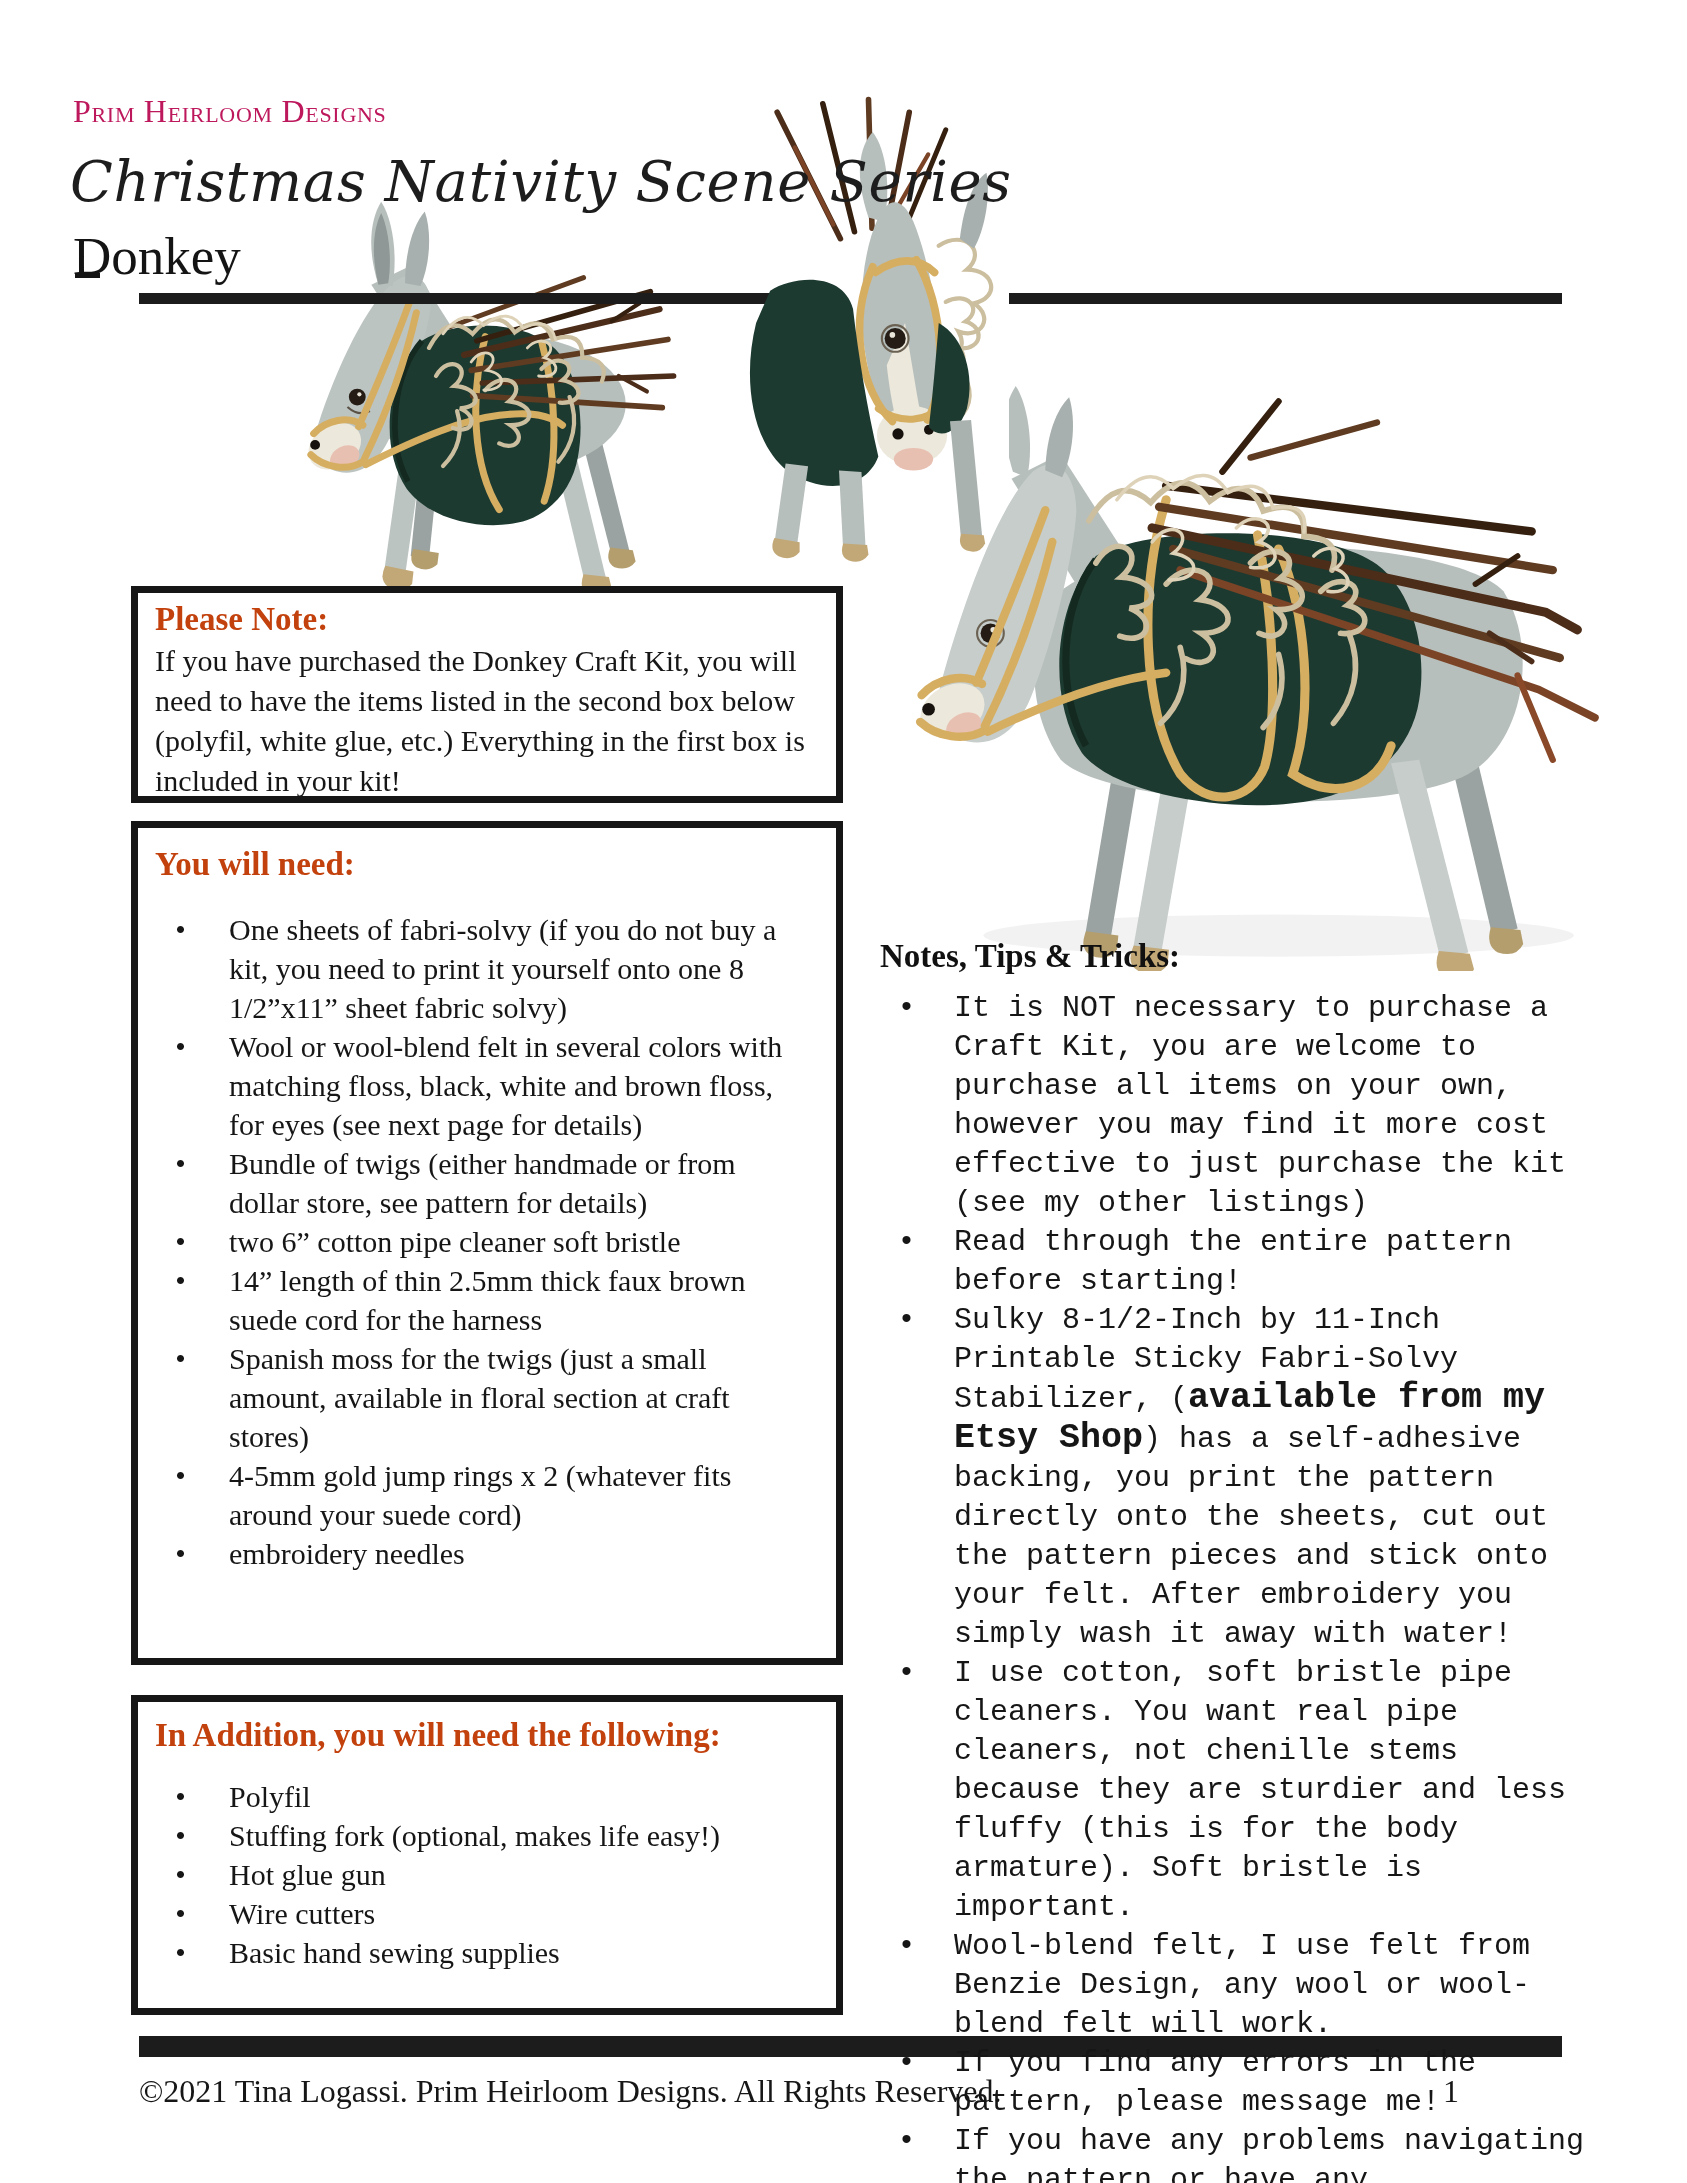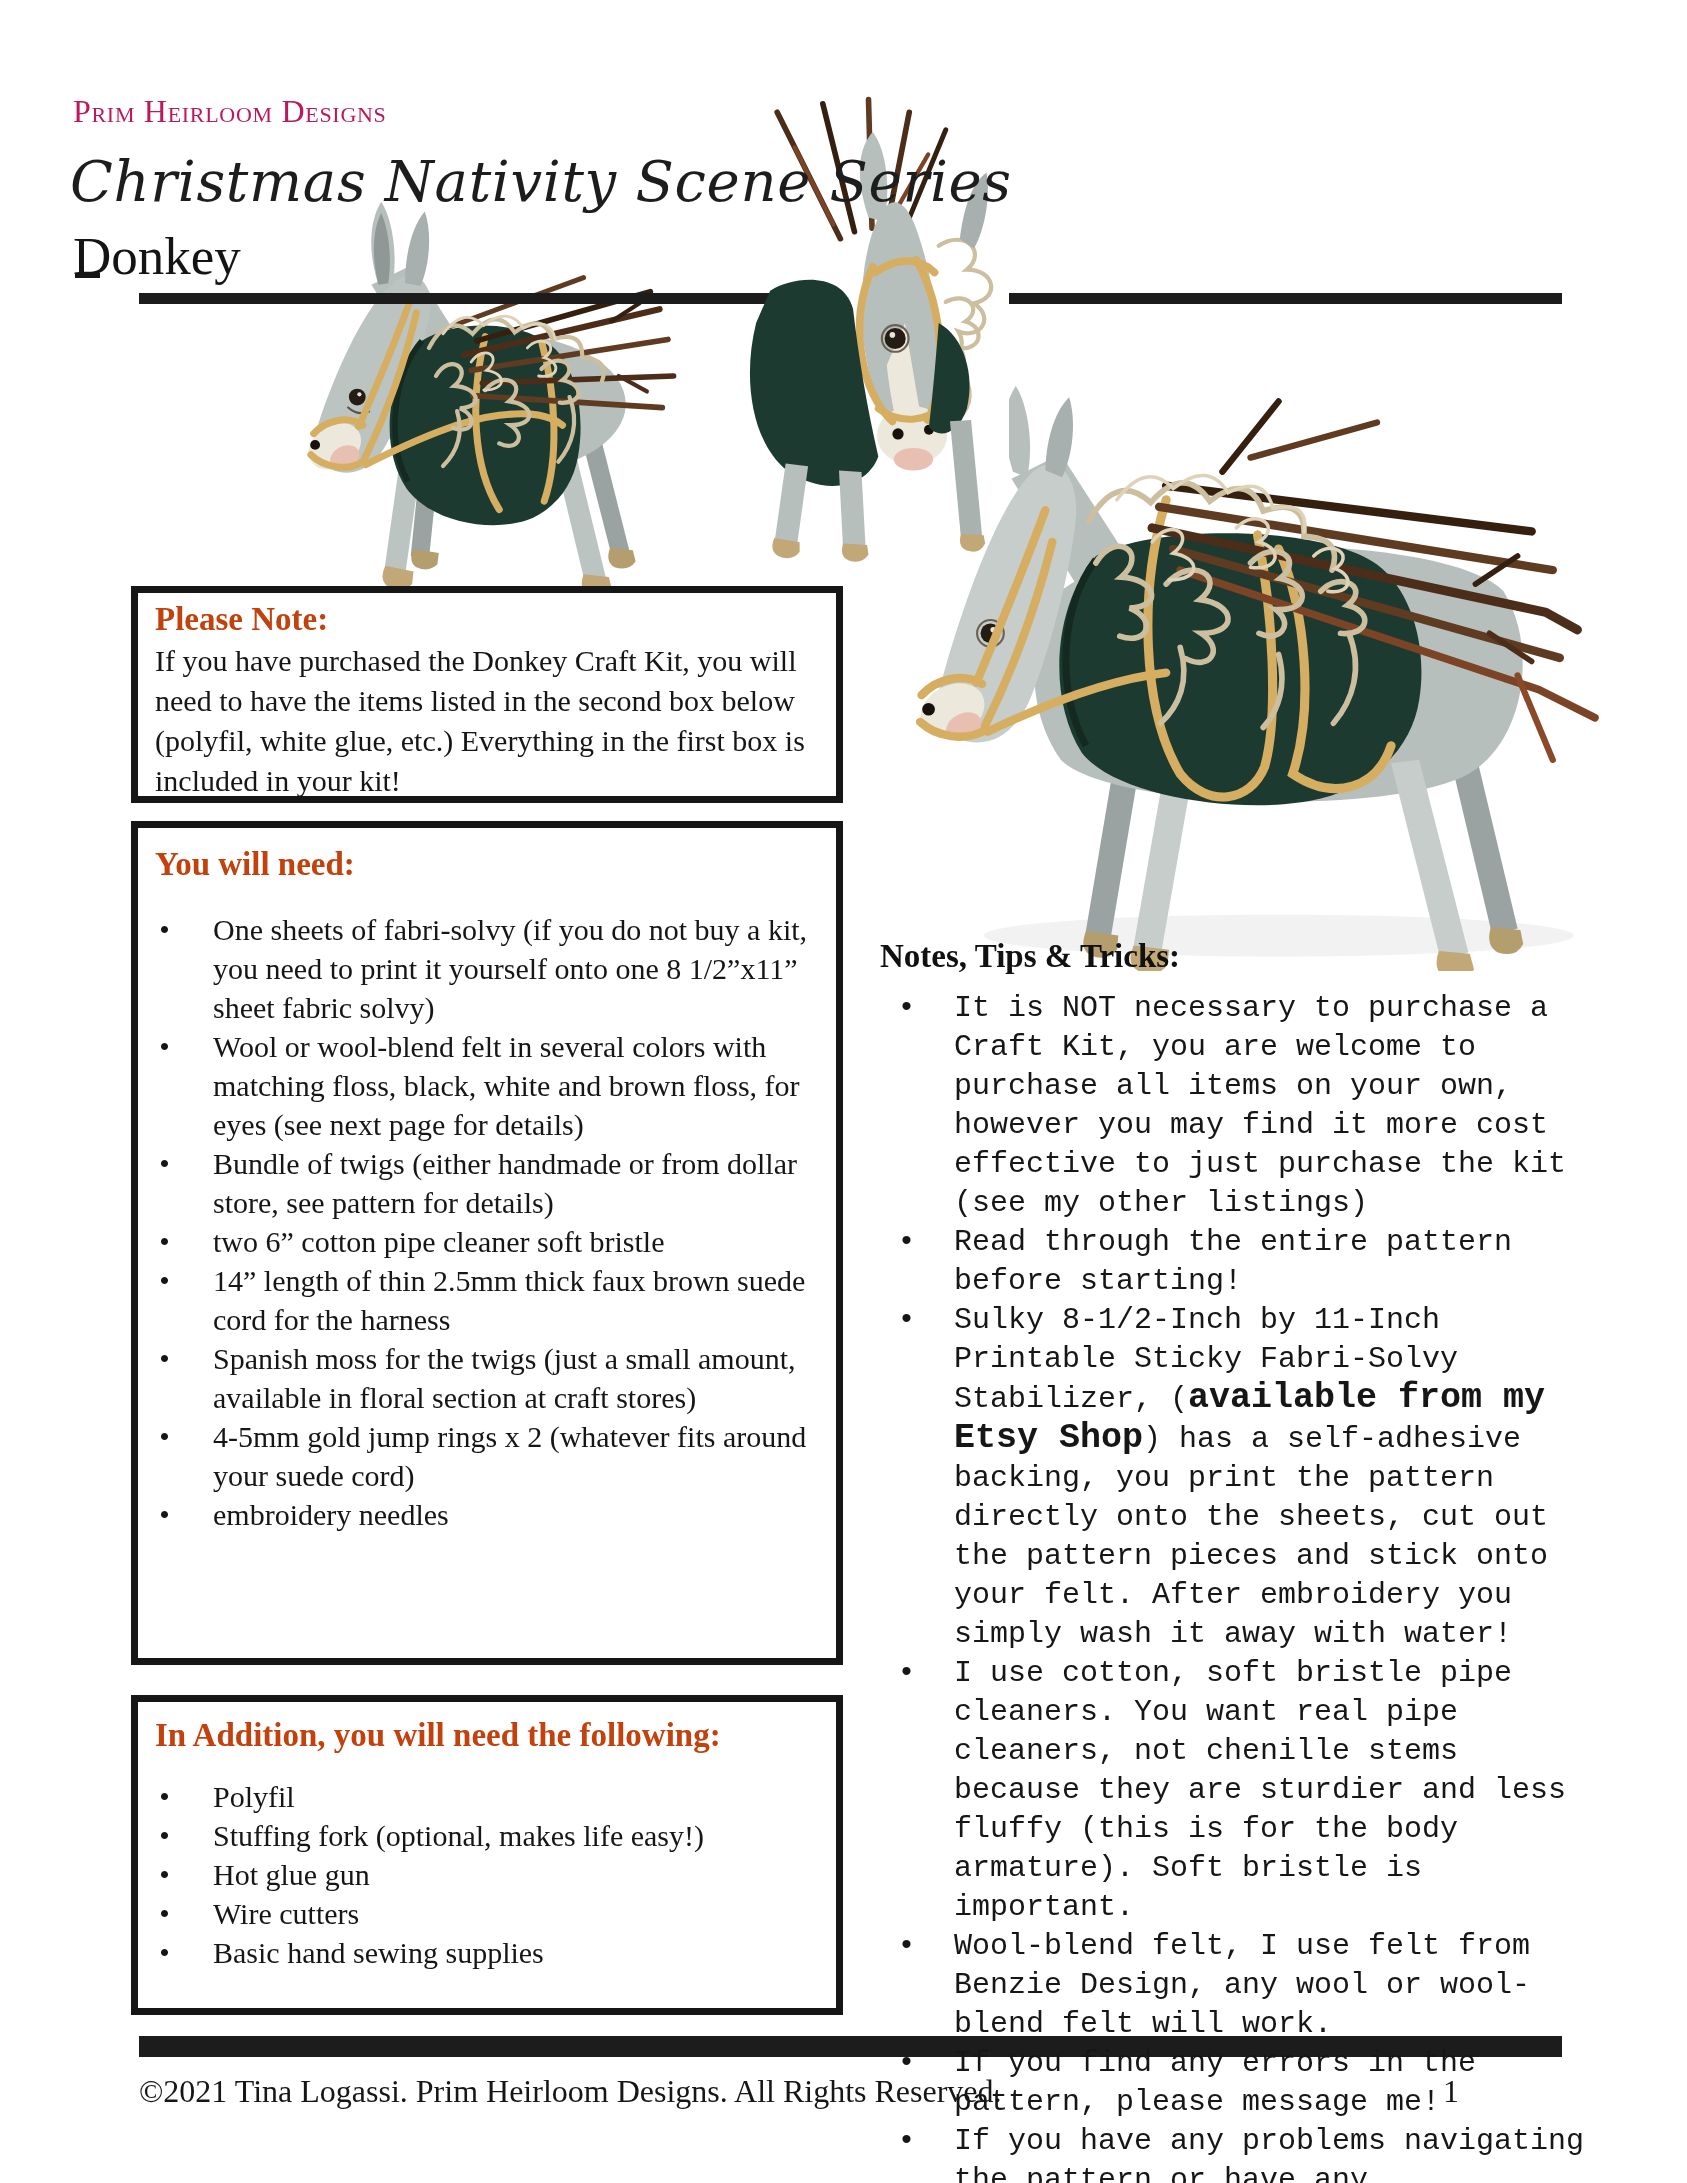--- a/index.html
+++ b/index.html
@@ -24,21 +24,21 @@
   
   .box{position:absolute;left:131px;width:712px;border:7px solid #161616;background:#ffffff;
        box-sizing:border-box;padding:5.6px 17px 7px 17px;overflow:hidden;z-index:4;}
   #box-please{top:586px;height:217px;}
   #box-need{top:821px;height:844px;padding-top:16px;}
   #box-addition{top:1695px;height:320px;padding-top:13px;}
   .box h2{margin:0;font-size:33px;line-height:41px;font-weight:700;color:#c2410c;}
   #box-please p{margin:1.4px 0 0 0;font-size:30px;line-height:40px;color:#161616;}
   #box-need h2{margin-bottom:25px;}
   #box-addition h2{margin-bottom:21px;}
-  ul.items{list-style:none;margin:0;padding:0;}
+  ul.items{list-style:none;margin:16px;padding:0;}
   ul.items li{position:relative;padding-left:58px;font-size:30px;line-height:39px;color:#161616;}
   ul.items li::before{content:"\2022";position:absolute;left:4.2px;top:0;font-size:30px;}
 
   
   .notes{position:absolute;left:880px;top:936px;width:731px;z-index:4;}
   .notes h2{margin:0 0 5.6px 0;font-size:33px;line-height:41px;font-weight:700;color:#111;}
   ul.notes-list{list-style:none;margin:12px;padding:0;font-family:Liberation Mono, monospace;}
   ul.notes-list li{position:relative;padding-left:62px;font-size:30px;line-height:39px;color:#161616;}
   ul.notes-list li::before{content:"\2022";position:absolute;left:5.6px;top:0;font-size:30px;}
   .bold-seg{font-weight:700;font-size:35px;}

